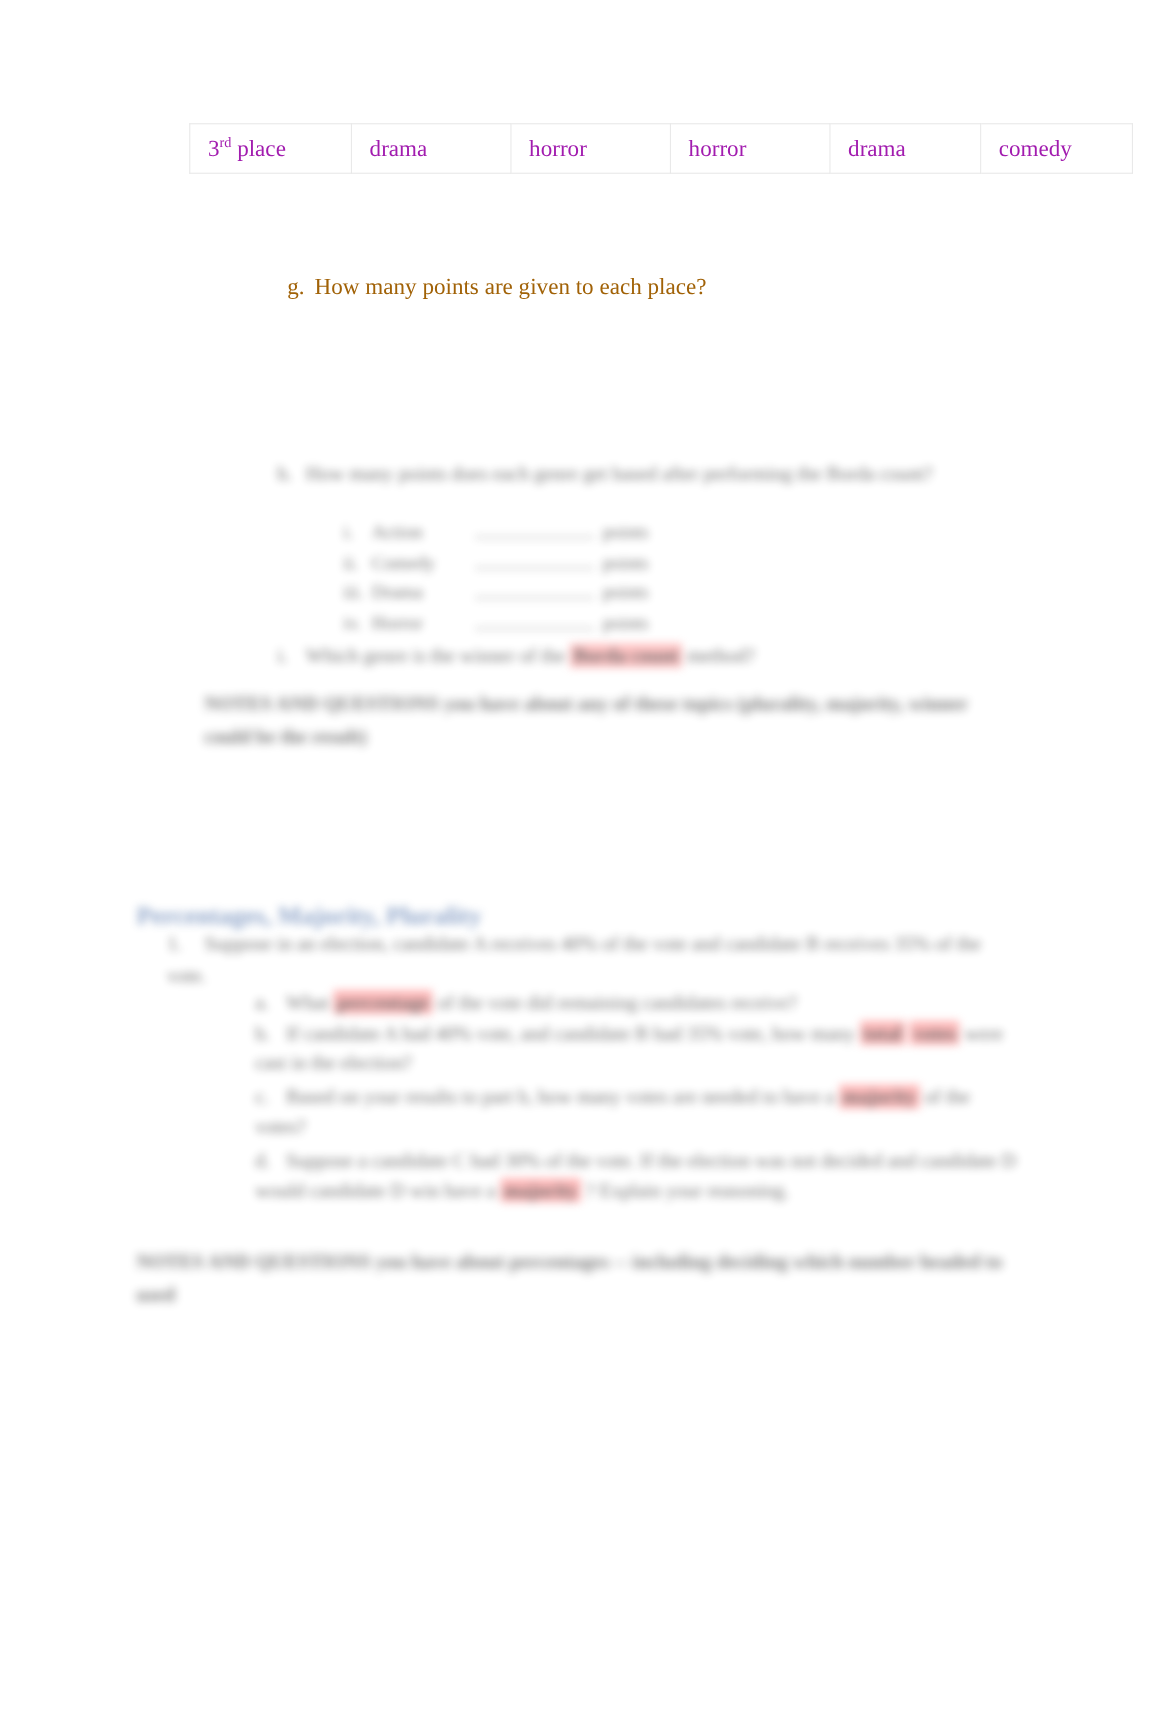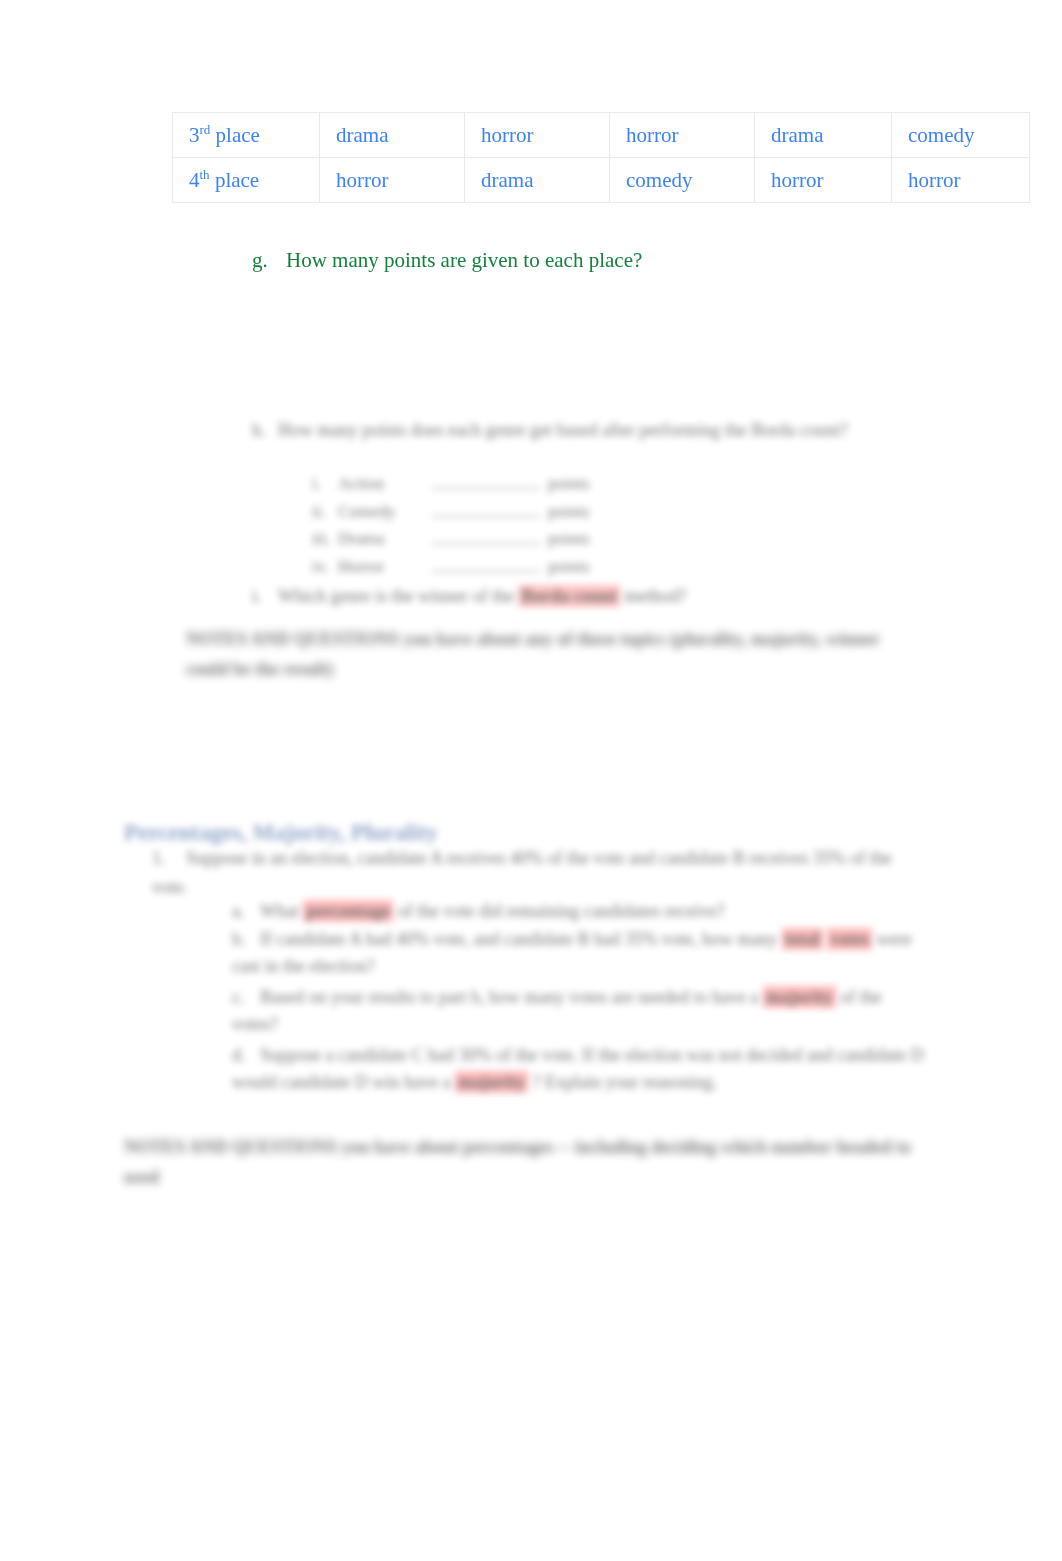--- a/index.html
+++ b/index.html
@@ -34,21 +34,21 @@
     table-layout: fixed;
   }
   .genre-table td {
     border: 1px solid #e9e9e9;
     height: 40px;
     padding: 2px 0 2px 16px;
     font-size: 21px;
     line-height: 26px;
     vertical-align: middle;
     white-space: nowrap;
-    color: #3b82f6;
+    color: #a21caf;
     margin-left: 10px;
   }
   .genre-table td.place-cell { width: 130px; }
   .genre-table td.g1 { width: 128px; }
   .genre-table td.g2 { width: 128px; }
   .genre-table td.g3 { width: 128px; }
   .genre-table td.g4 { width: 120px; }
   .genre-table td.g5 { width: 121px; }
   .genre-table sup {
     font-size: 13px;
@@ -57,21 +57,22 @@
   }
 
   
   .q-g {
     position: absolute;
     left: 252px;
     top: 246px;
     font-size: 21px;
     line-height: 28px;
     white-space: nowrap;
-    color: #15803d;
+    color: #a16207;
+    text-align: center;
   }
   .q-g .marker { display: inline-block; width: 34px; }
   .blur-med    { filter: blur(3.9px); opacity: .62; }
   .blur-strong { filter: blur(4.3px); opacity: .60; }
 
   .blk {
     position: absolute;
     color: #1a1a1a;
   }
 
@@ -188,28 +189,20 @@
   <table class="genre-table">
     <tbody>
       <tr>
         <td class="place-cell"><span>3</span><sup>rd</sup> <span>place</span></td>
         <td class="g1">drama</td>
         <td class="g2">horror</td>
         <td class="g3">horror</td>
         <td class="g4">drama</td>
         <td class="g5">comedy</td>
       </tr>
-      <tr>
-        <td class="place-cell"><span>4</span><sup>th</sup> <span>place</span></td>
-        <td class="g1">horror</td>
-        <td class="g2">drama</td>
-        <td class="g3">comedy</td>
-        <td class="g4">horror</td>
-        <td class="g5">horror</td>
-      </tr>
     </tbody>
   </table>
 
   <div class="q-g">
     <span class="marker">g.</span><span>How many points are given to each place?</span>
   </div>
 
   <div class="blk q-h blur-med">
     <span class="marker">h.</span><span>How many points does each genre get based after performing the Borda count?</span>
   </div>

